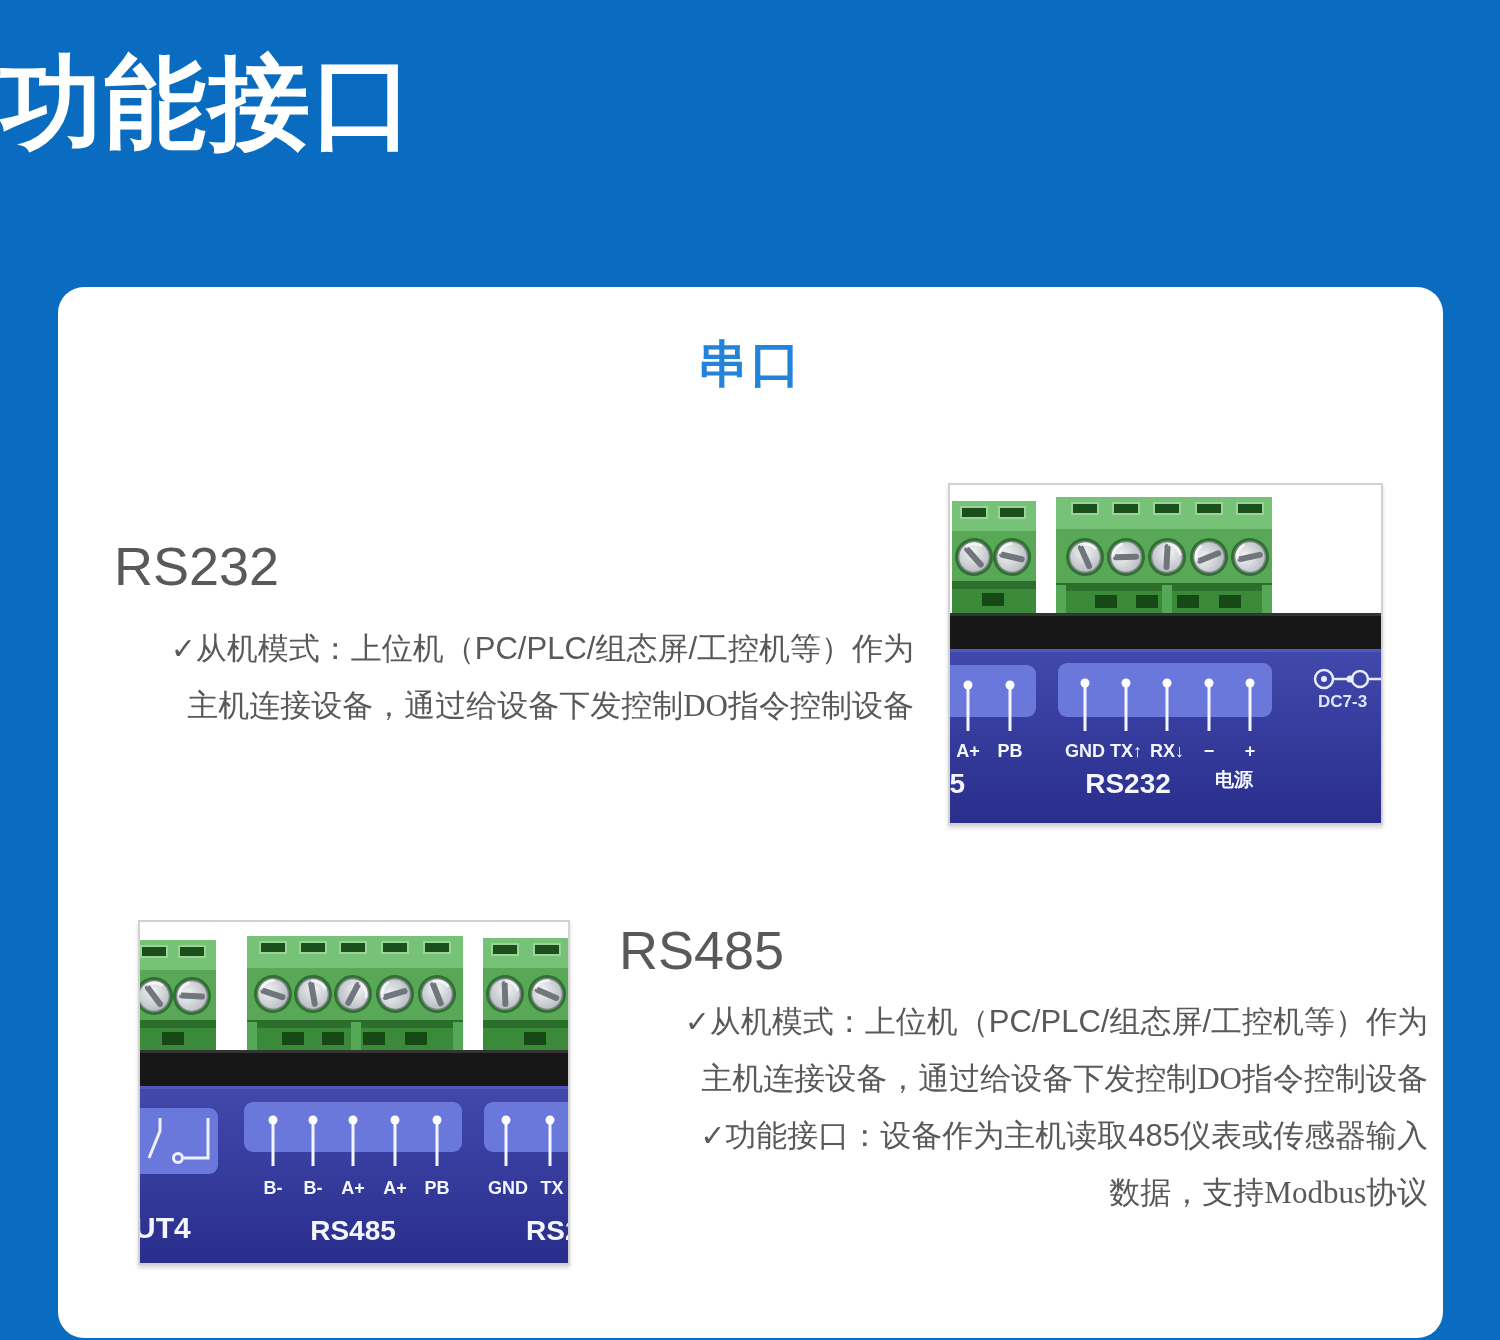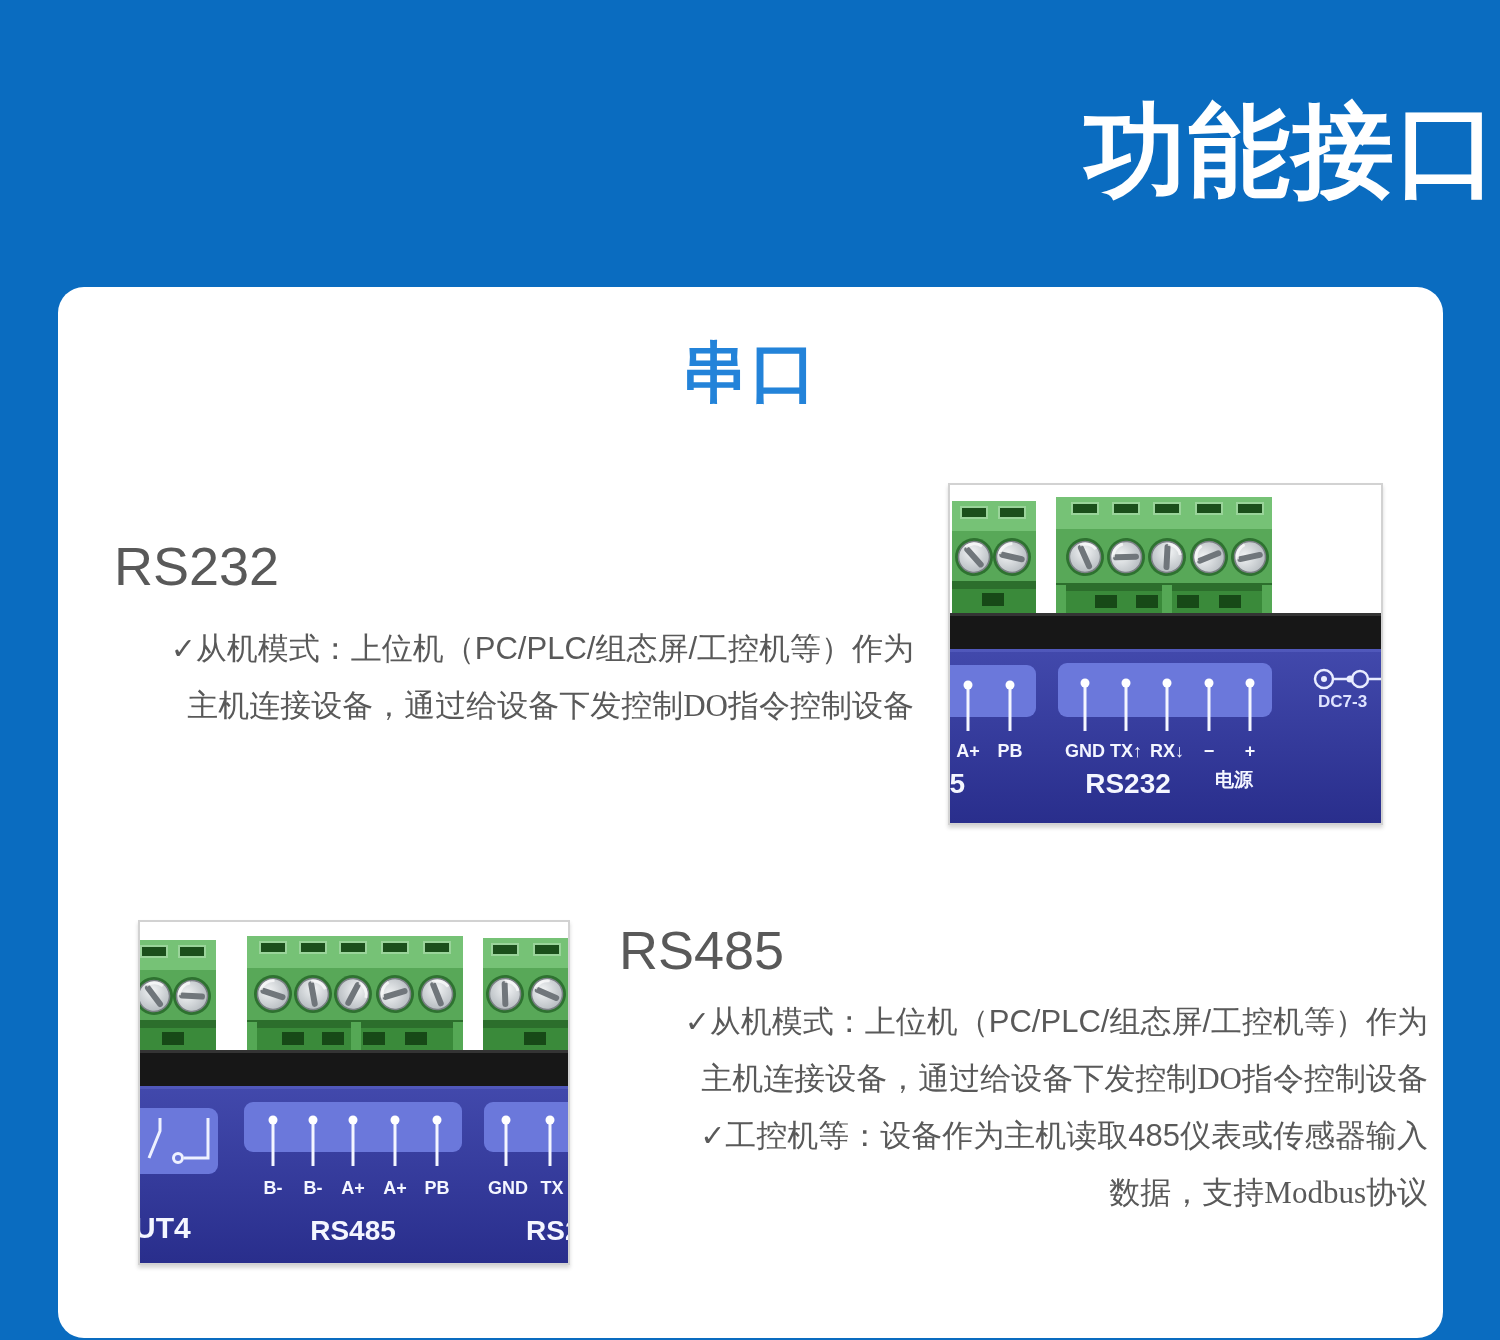--- a/index.html
+++ b/index.html
@@ -3,31 +3,31 @@
 <meta charset="utf-8">
 <style>
   html,body{margin:0;padding:0;}
   body{
     width:1500px;height:1340px;overflow:hidden;
     font-family:"Liberation Sans","DejaVu Sans",sans-serif;
     background:#0a6cc0;position:relative;
   }
   .hero{position:absolute;left:0;top:0;width:1500px;height:287px;}
   .hero h1{
-    margin:0;padding-top:100px;text-align:right;
+    margin:0;padding-top:52px;text-align:left;
     font-size:102px;line-height:1.0;font-weight:700;color:#ffffff;
     letter-spacing:2px;
   }
   .card{
     position:absolute;left:58px;top:287px;width:1385px;height:1051px;
     background:#ffffff;border-radius:26px;
   }
   .section-title{
     position:absolute;left:0;top:52px;width:100%;margin:0;
-    text-align:center;font-size:66px;line-height:1.0;font-weight:700;color:#2383d9;
+    text-align:center;font-size:50px;line-height:1.0;font-weight:700;color:#2383d9;
     letter-spacing:3px;
   }
   .port-heading{
     position:absolute;margin:0;
     font-size:54px;line-height:1.0;font-weight:500;color:#595959;
   }
   .rs232-heading{left:56px;top:252px;}
   .rs485-heading{left:561px;top:636px;}
   .text-block{position:absolute;}
   .rs232-block{left:56px;top:333px;width:800px;}
@@ -304,20 +304,20 @@
 
   <h3 class="port-heading rs485-heading">RS485</h3>
   <div class="text-block rs485-block">
     <div class="tline">
       <span class="chk">✓</span><span>从机模式：上位机（PC/PLC/组态屏/工控机等）作为</span>
     </div>
     <div class="tline indent">
       <span>主机连接设备，通过给设备下发控制DO指令控制设备</span>
     </div>
     <div class="tline">
-      <span class="chk">✓</span><span>工控机等：设备作为主机读取485仪表或传感器输入</span>
+      <span class="chk">✓</span><span>功能接口：设备作为主机读取485仪表或传感器输入</span>
     </div>
     <div class="tline indent">
       <span>数据，支持Modbus协议</span>
     </div>
   </div>
 
 </div>
 
 </body></html>

